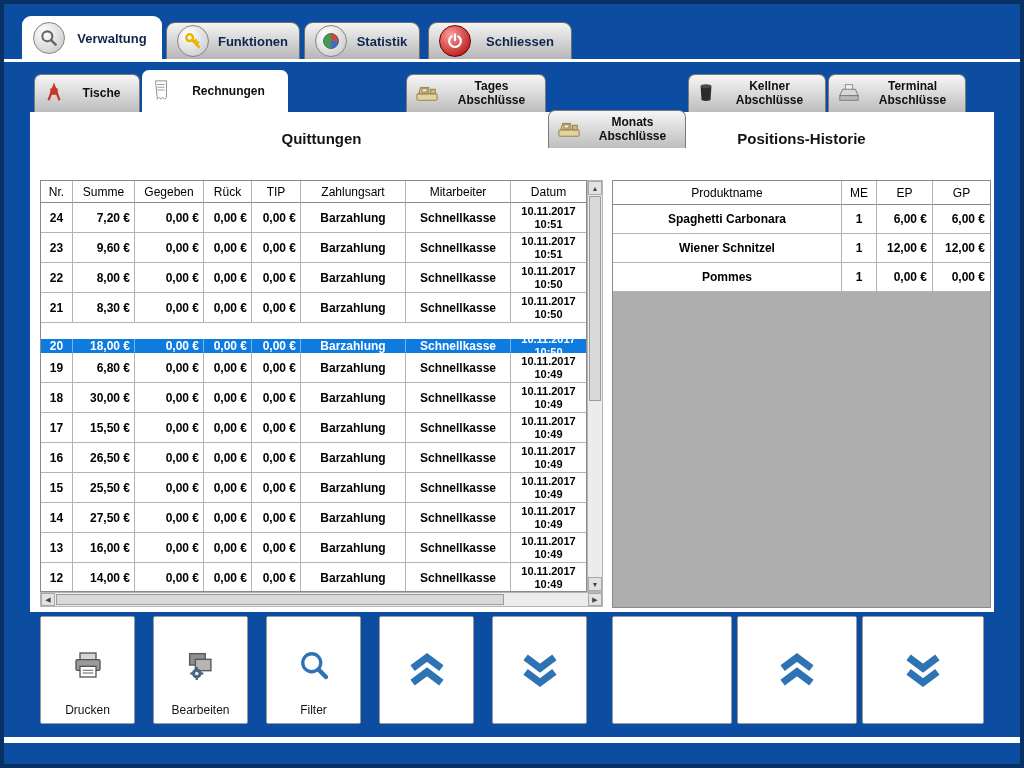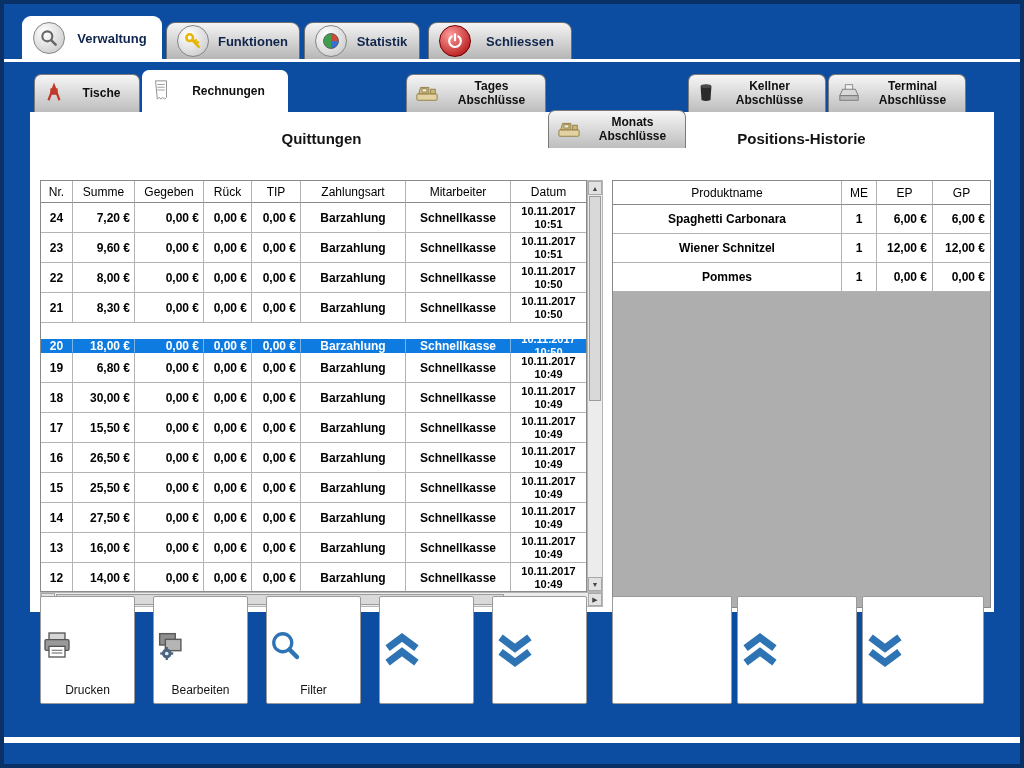--- a/index.html
+++ b/index.html
@@ -55,22 +55,22 @@
   .hthumb { position:absolute; top:1px; height:11px; left:15px; width:448px; background:#d9d9d9; border:1px solid #9c9c9c; cursor:pointer; }
 
   
   .rtable { position:absolute; left:612px; top:180px; width:379px; height:428px; background:#aeaeae; border:1px solid #8a8a8a; overflow:hidden; z-index:3; }
   .rhead { display:flex; height:24px; background:#fff; }
   .rrow { display:flex; height:29px; background:#fff; }
   .p0{width:229px} .p1{width:35px} .p2{width:56px} .p3{width:57px; border-right:none;text-align:right;}
   .td.p2,.td.p3 { justify-content:flex-end; padding-right:5px; }
 
   
-  .btn { position:absolute; top:596px; height:108px; background:#fff; border:1px solid #9a9a9a; border-radius:2px;
-         display:flex; align-items:center; cursor:pointer; z-index:3; }
+  .btn { position:absolute; top:616px; height:108px; background:#fff; border:1px solid #9a9a9a; border-radius:2px;
+         display:flex; align-items:center; justify-content:center; cursor:pointer; z-index:3; }
   .blbl { position:absolute; bottom:6px; left:0; width:100%; text-align:center; font-size:12px; color:#141414; }
   .bicon { display:flex; align-items:center; justify-content:center; margin-bottom:10px; }
   .bicon.center { margin-bottom:0; }
 
   .bottom-strip { position:absolute; left:4px; right:4px; top:737px; height:6px; background:#fff; z-index:3; }
 </style>
 </head>
 <body>
 
 <div class="screen">

